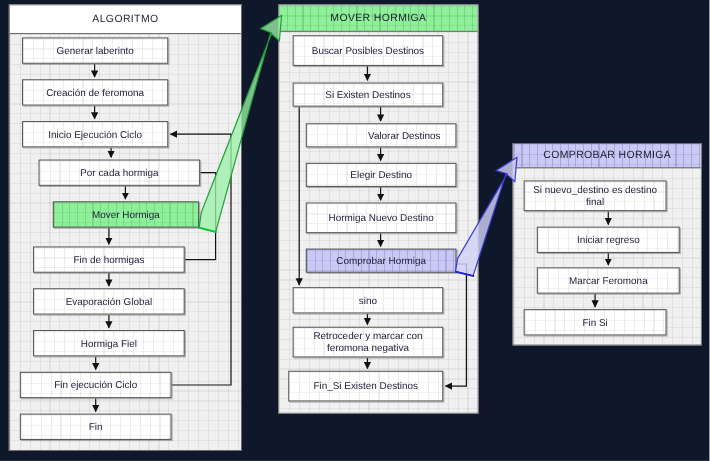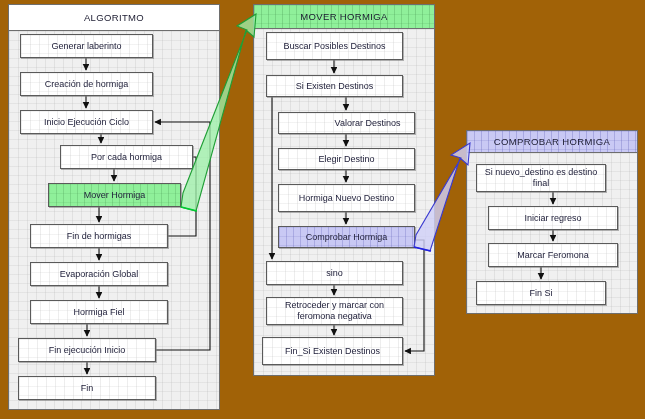--- a/index.html
+++ b/index.html
@@ -3,21 +3,21 @@
 <meta charset="utf-8">
 <style>
   html,body{margin:0;padding:0;background:#ffffff;}
   body{
     font-family:"Liberation Sans", sans-serif;
     -webkit-font-smoothing:antialiased;
   }
   #canvas{
     position:relative;
     width:645px;height:419px;
-    background:#a16207;
+    background:#0f172a;
     overflow:hidden;
   }
 
   
   .panel{
     position:absolute;
     border:1px solid #6e6e6e;
     background:#f0f0f0;
     box-sizing:border-box;
   }
@@ -98,42 +98,42 @@
     <div class="panel-body" style="top:26px;"></div>
     <div class="panel-header hdr-white" style="height:26px;">
       <span>ALGORITMO</span>
     </div>
   </div>
 
   <div class="box grid-white" style="left:20px;top:34px;width:133px;height:24px;">
     <span>Generar laberinto</span>
   </div>
   <div class="box grid-white" style="left:20px;top:72px;width:133px;height:24px;">
-    <span>Creación de hormiga</span>
+    <span>Creación de feromona</span>
   </div>
   <div class="box grid-white" style="left:20px;top:110px;width:133px;height:24px;">
     <span>Inicio Ejecución Ciclo</span>
   </div>
-  <div class="box grid-white" style="left:35px;top:145px;width:133px;height:24px;margin-left:25px;">
+  <div class="box grid-white" style="left:35px;top:145px;width:147px;height:24px;">
     <span>Por cada hormiga</span>
   </div>
   <div class="box green" style="left:48px;top:183px;width:133px;height:24px;">
     <span>Mover Hormiga</span>
   </div>
   <div class="box grid-white" style="left:30px;top:224px;width:138px;height:24px;">
     <span>Fin de hormigas</span>
   </div>
   <div class="box grid-white" style="left:30px;top:262px;width:138px;height:24px;">
     <span>Evaporación Global</span>
   </div>
   <div class="box grid-white" style="left:30px;top:300px;width:138px;height:24px;">
     <span>Hormiga Fiel</span>
   </div>
   <div class="box grid-white" style="left:18px;top:338px;width:138px;height:24px;">
-    <span>Fin ejecución Inicio</span>
+    <span>Fin ejecución Ciclo</span>
   </div>
   <div class="box grid-white" style="left:18px;top:376px;width:138px;height:24px;">
     <span>Fin</span>
   </div>
 
   <div class="panel" style="left:253px;top:4px;width:182px;height:372px;">
     <div class="panel-body" style="top:24px;"></div>
     <div class="panel-header hdr-green" style="height:24px;">
       <span>MOVER HORMIGA</span>
     </div>

